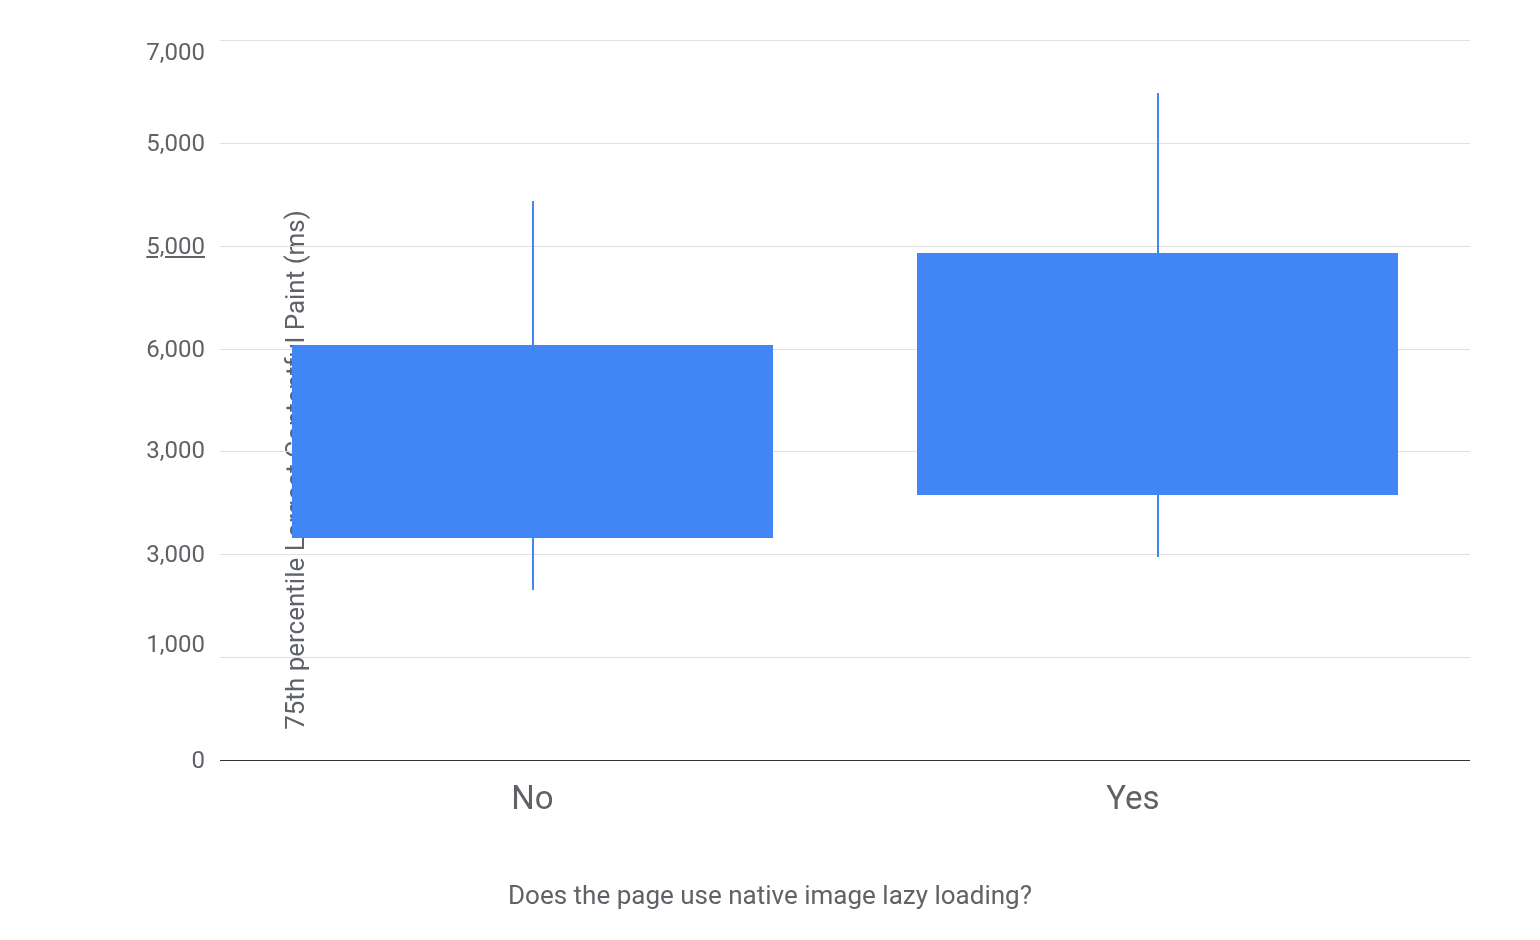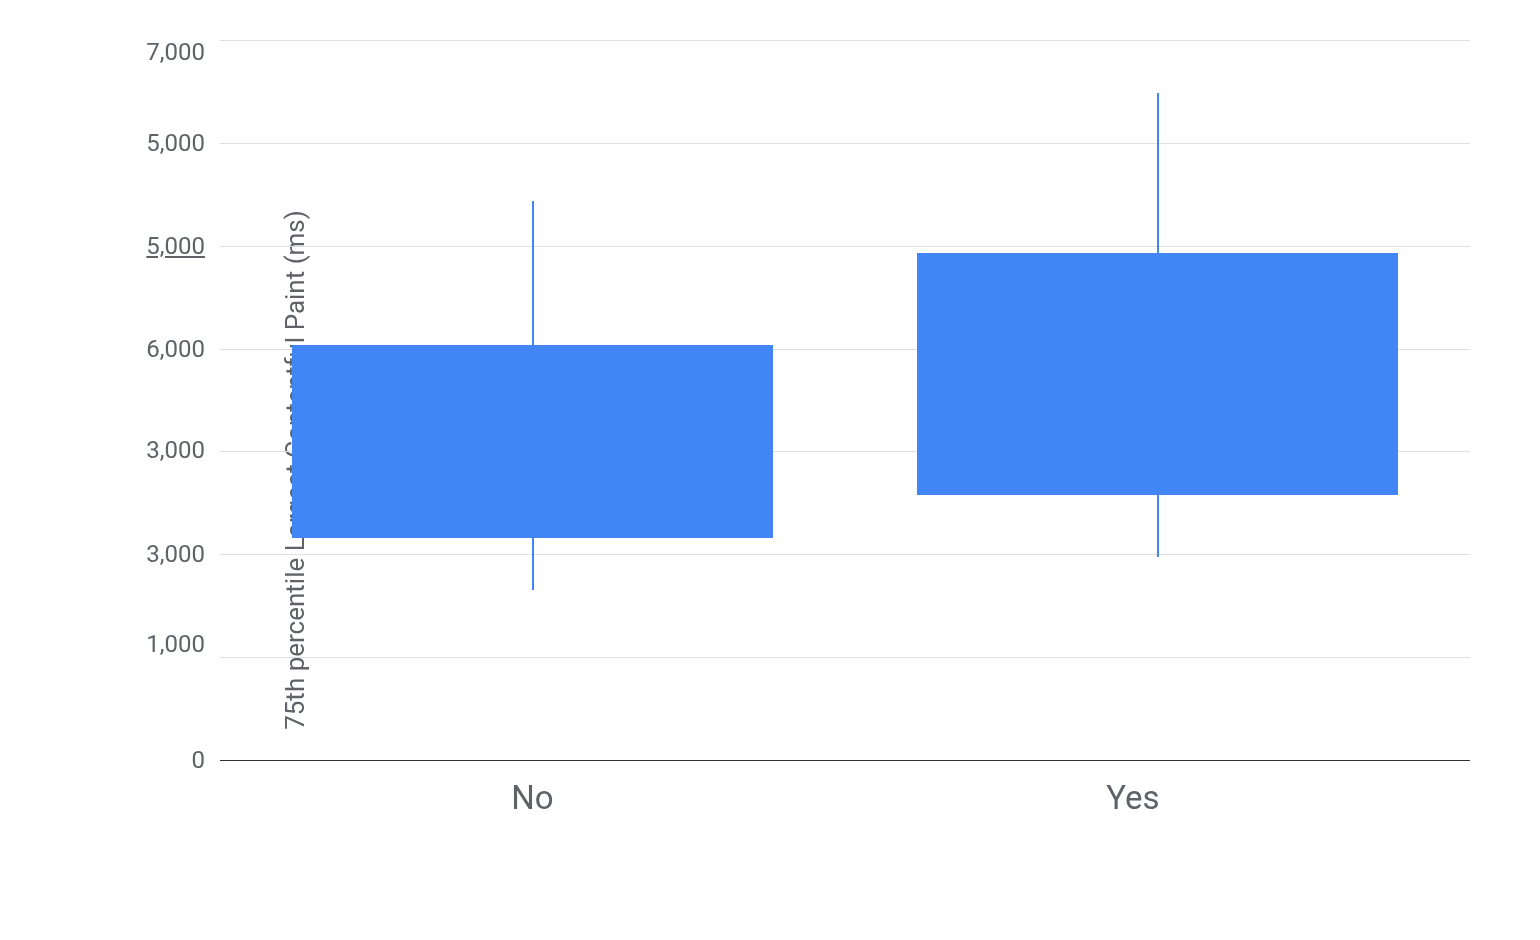--- a/index.html
+++ b/index.html
@@ -85,20 +85,21 @@
     background: #4285f4;
     transform: translateX(-50%);
   }
 </style>
 </head>
 <body>
 
 <div class="chart-container">
 
   <div class="y-axis-label">75th percentile Largest Contentful Paint (ms)</div>
+  <div class="x-axis-label">Does the page use native image lazy loading?</div>
 
   <div class="plot-area" id="plot-area">
       <div class="axis-line" style="top: 720px;"></div>
       <div class="y-tick-label" style="top: 720px;">0</div>
       <div class="grid-line" style="top: 617.143px;"></div>
       <div class="y-tick-label" style="top: 604px;">1,000</div>
       <div class="grid-line" style="top: 514.286px;"></div>
       <div class="y-tick-label" style="top: 514.286px;">3,000</div>
       <div class="grid-line" style="top: 411.429px;"></div>
       <div class="y-tick-label" style="top: 402px; margin-top: 8px;">3,000</div>

